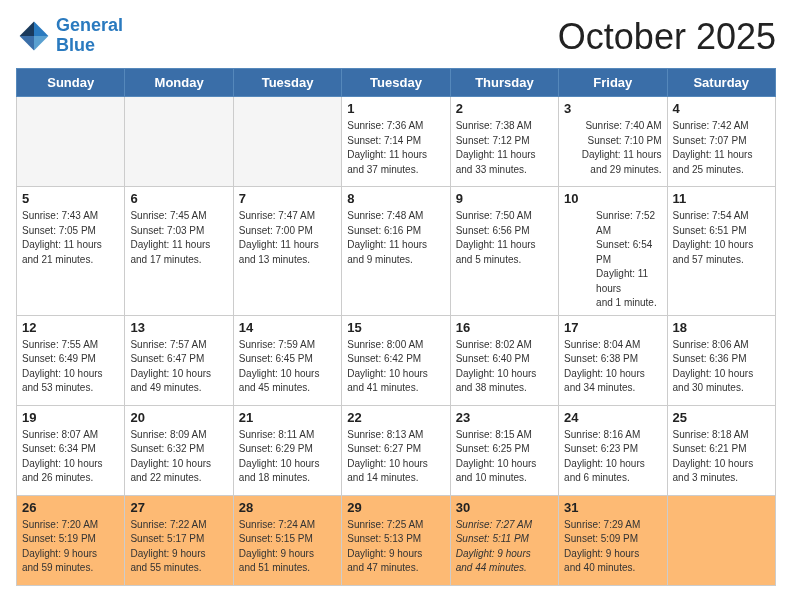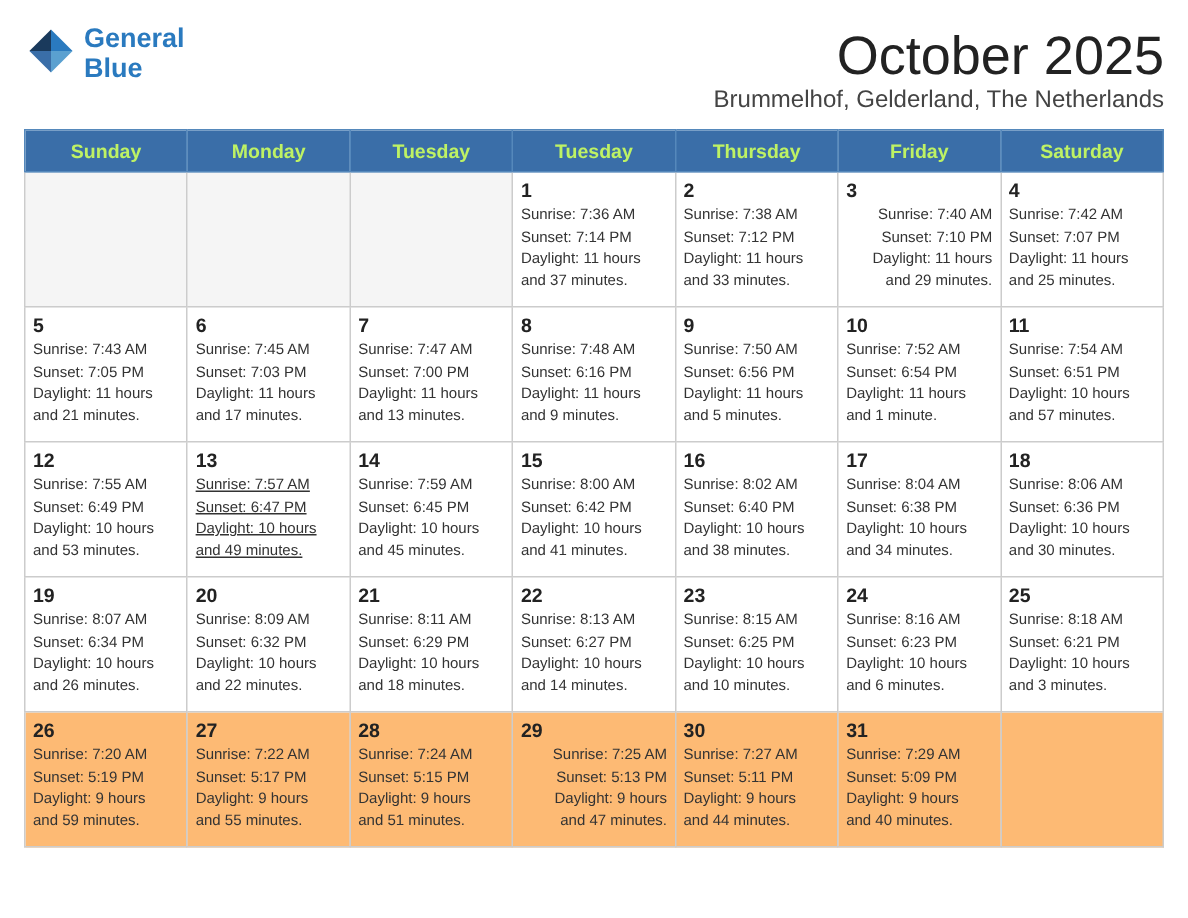--- a/index.html
+++ b/index.html
@@ -11,21 +11,21 @@
       padding: 16px;
     }
     .header {
       display: flex;
       align-items: flex-start;
       justify-content: space-between;
       margin-bottom: 10px;
     }
     .logo {
       display: flex;
-      align-items: flex-start;
+      align-items: center;
       gap: 4px;
     }
     .logo-text {
       font-size: 18px;
       font-weight: bold;
       color: #1a3a5c;
       line-height: 1.1;
     }
     .logo-text span {
       color: #2a7abf;
@@ -46,21 +46,21 @@
       font-size: 16px;
       color: #444;
     }
     table {
       width: 100%;
       border-collapse: collapse;
       table-layout: fixed;
     }
     thead tr th {
       background: #3a6ea8;
-      color: #bef264;
+      color: #ffffff;
       font-size: 13px;
       font-weight: bold;
       padding: 6px 4px;
       text-align: center;
       border: 1px solid #5588bb;
     }
     tbody tr td {
       border: 1px solid #ccc;
       vertical-align: top;
       padding: 4px 5px;
@@ -99,21 +99,20 @@
       <polygon points="20,20 36,20 20,36" fill="#5aa0d0"></polygon>
       <polygon points="20,20 4,20 20,36" fill="#3a6ea8"></polygon>
     </svg>
     <div class="logo-text">
       <div><span>General</span></div>
       <div><span style="color:#2a7abf">Blue</span></div>
     </div>
   </div>
   <div class="title-block">
     <div class="month-year">October 2025</div>
-    <div class="location">Brummelhof, Gelderland, The Netherlands</div>
   </div>
 </div>
 
 <table>
   <thead>
     <tr>
     <th>Sunday</th>
         <th>Monday</th>
         <th>Tuesday</th>
         <th>Tuesday</th>
@@ -187,21 +186,21 @@
         </td>
         <td>
           <span class="day-num">9</span>
           <div class="cell-info" style="white-space: pre-line;">Sunrise: 7:50 AM
 Sunset: 6:56 PM
 Daylight: 11 hours
 and 5 minutes.</div>
         </td>
         <td>
           <span class="day-num">10</span>
-          <div class="cell-info" style="white-space: pre-line;">Sunrise: 7:52 AM
+          <div class="cell-info" style="white-space: pre-line; margin-left: 32px;">Sunrise: 7:52 AM
 Sunset: 6:54 PM
 Daylight: 11 hours
 and 1 minute.</div>
         </td>
         <td>
           <span class="day-num">11</span>
           <div class="cell-info" style="white-space: pre-line;">Sunrise: 7:54 AM
 Sunset: 6:51 PM
 Daylight: 10 hours
 and 57 minutes.</div>
@@ -210,21 +209,21 @@
       <tr>
         <td>
           <span class="day-num">12</span>
           <div class="cell-info" style="white-space: pre-line;">Sunrise: 7:55 AM
 Sunset: 6:49 PM
 Daylight: 10 hours
 and 53 minutes.</div>
         </td>
         <td>
           <span class="day-num">13</span>
-          <div class="cell-info" style="white-space: pre-line; text-decoration: underline;">Sunrise: 7:57 AM
+          <div class="cell-info" style="white-space: pre-line;">Sunrise: 7:57 AM
 Sunset: 6:47 PM
 Daylight: 10 hours
 and 49 minutes.</div>
         </td>
         <td>
           <span class="day-num">14</span>
           <div class="cell-info" style="white-space: pre-line;">Sunrise: 7:59 AM
 Sunset: 6:45 PM
 Daylight: 10 hours
 and 45 minutes.</div>
@@ -326,28 +325,28 @@
         </td>
         <td>
           <span class="day-num">28</span>
           <div class="cell-info" style="white-space: pre-line;">Sunrise: 7:24 AM
 Sunset: 5:15 PM
 Daylight: 9 hours
 and 51 minutes.</div>
         </td>
         <td>
           <span class="day-num">29</span>
-          <div class="cell-info" style="white-space: pre-line; text-align: right;">Sunrise: 7:25 AM
+          <div class="cell-info" style="white-space: pre-line;">Sunrise: 7:25 AM
 Sunset: 5:13 PM
 Daylight: 9 hours
 and 47 minutes.</div>
         </td>
         <td>
           <span class="day-num">30</span>
-          <div class="cell-info" style="white-space: pre-line;">Sunrise: 7:27 AM
+          <div class="cell-info" style="white-space: pre-line; font-style: italic;">Sunrise: 7:27 AM
 Sunset: 5:11 PM
 Daylight: 9 hours
 and 44 minutes.</div>
         </td>
         <td>
           <span class="day-num">31</span>
           <div class="cell-info" style="white-space: pre-line;">Sunrise: 7:29 AM
 Sunset: 5:09 PM
 Daylight: 9 hours
 and 40 minutes.</div>

